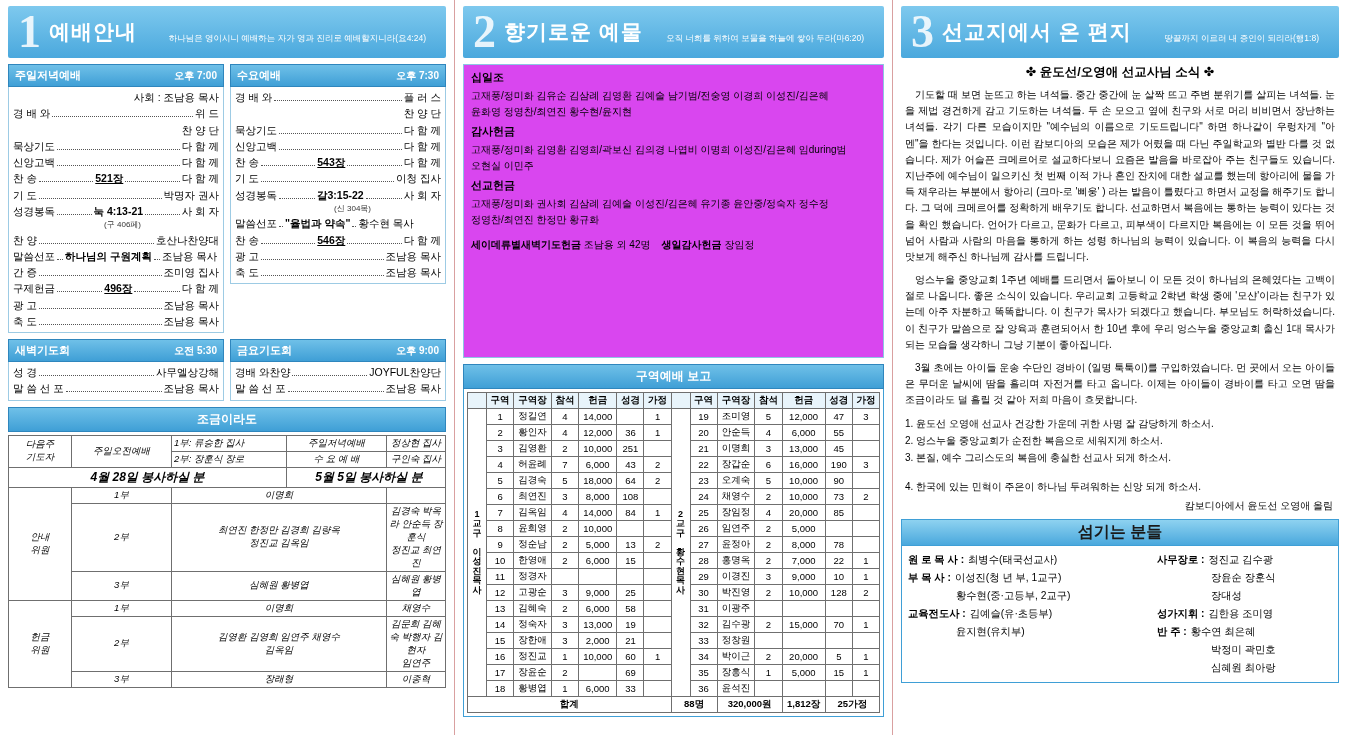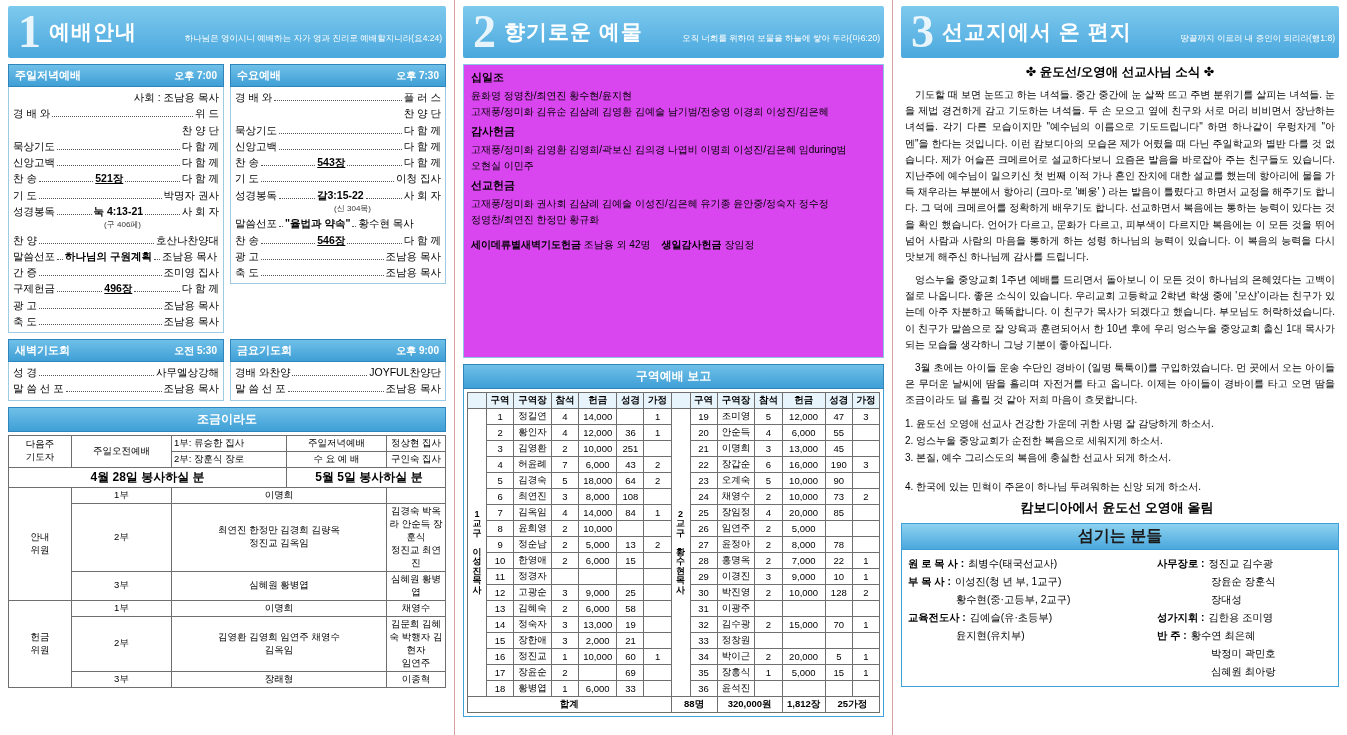--- a/index.html
+++ b/index.html
@@ -23,21 +23,21 @@
     border-radius:2px;
     display:flex;align-items:center;
     overflow:hidden;
   }
   .banner .num{
     font-size:46px;font-weight:bold;color:#ffffff;
     opacity:.85;line-height:1;padding:0 8px 0 10px;
     font-family:"Liberation Serif",serif;
   }
   .banner .btitle{font-size:21px;font-weight:bold;color:#ffffff;letter-spacing:1px;}
-  .banner .bsub{font-size:8.5px;color:#ffffff;margin-left:auto;padding-right:4px;padding-top:14px;white-space:nowrap;}
+  .banner .bsub{font-size:8.5px;color:#ffffff;margin-left:auto;padding-right:20px;padding-top:14px;white-space:nowrap;}
 
   
   .bluebar{
     background:linear-gradient(#6fc0e8,#3f9fd6);
     color:#fff;font-weight:bold;font-size:11px;
     padding:3px 6px;display:flex;justify-content:space-between;align-items:center;
     border:1px solid #2f86bd;
   }
   .bluebar .r{font-size:10px;font-weight:bold;}
   .bluebar.center{justify-content:center;font-size:12px;}
@@ -69,21 +69,21 @@
   .ttl:first-child{margin-top:0;}
   .names{font-size:10px;line-height:1.6;}
   .note{font-size:10px;margin-top:8px;line-height:1.7;}
   .note b{font-weight:bold;}
 
   
   .c3head{text-align:center;font-weight:bold;font-size:12.5px;padding:6px 0 4px 0;}
   .body3{font-size:10px;line-height:1.62;text-align:justify;padding:2px 4px 0 4px;}
   .body3 p{margin:0 0 7px 0;text-indent:10px;}
   .body3 .nums{text-indent:0;}
-  .signature{text-align:center;font-size:13px;font-weight:bold;margin:4px 6px 6px 0;}
+  .signature{text-align:right;font-size:10px;font-weight:normal;margin:4px 6px 6px 0;}
   .serve-title{
     background:linear-gradient(#8ed2f0,#4aa8dd);
     text-align:center;font-weight:bold;font-size:16px;color:#1a1a1a;
     border:1px solid #3f9fd6;padding:2px 0;
   }
   .serve-body{border:1px solid #3f9fd6;border-top:none;padding:5px 6px;font-size:10.3px;line-height:1.75;}
   .serve-row{display:flex;}
   .serve-row .k{white-space:nowrap;font-weight:bold;}
   .serve-row .v{padding-left:4px;}
   .two-col-serve{display:flex;}
@@ -315,21 +315,21 @@
               <div class="dots"></div>
               <div class="r">조남용 목사</div>
             </div>
         </div>
       </div>
     </div>
 
     <div class="spacer"></div>
 
     <div class="bluebar center">조금이라도</div>
-    <table style="margin-top:3px;">
+    <table style="margin-top:3px;font-style:italic;">
       <tbody>
           <tr>
         <td rowspan="2" style="width:58px;white-space:pre-line;">다음주
 기도자</td>
         <td rowspan="2" style="width:95px;">주일오전예배</td>
         <td style="width:110px;" class="lefty">1부: 류승한 집사</td>
         <td style="width:95px;">주일저녁예배</td>
         <td>정상현 집사</td>
       </tr>
       <tr>
@@ -387,22 +387,22 @@
     <div class="banner">
       <div class="num">2</div>
       <div class="btitle">향기로운 예물</div>
       <div class="bsub">오직 너희를 위하여 보물을 하늘에 쌓아 두라(마6:20)</div>
     </div>
 
     <div class="spacer"></div>
 
     <div class="box2">
       <div class="ttl">십일조</div>
+      <div class="names">고재풍/정미화 김유순 김삼례 김영환 김예술 남기범/전숭영 이경희 이성진/김은혜</div>
       <div class="names">윤화영 정영찬/최연진 황수현/윤지현</div>
-      <div class="names">고재풍/정미화 김유순 김삼례 김영환 김예술 남기범/전숭영 이경희 이성진/김은혜</div>
 
       <div class="ttl">감사헌금</div>
       <div class="names">고재풍/정미화 김영환 김영희/곽보신 김의경 나엽비 이명희 이성진/김은혜 임during범</div>
       <div class="names">오현실 이민주</div>
 
       <div class="ttl">선교헌금</div>
       <div class="names">고재풍/정미화 권사회 김삼례 김예술 이성진/김은혜 유기종 윤안중/정숙자 정수정</div>
       <div class="names">정영찬/최연진 한정만 황규화</div>
 
       <div class="note">

